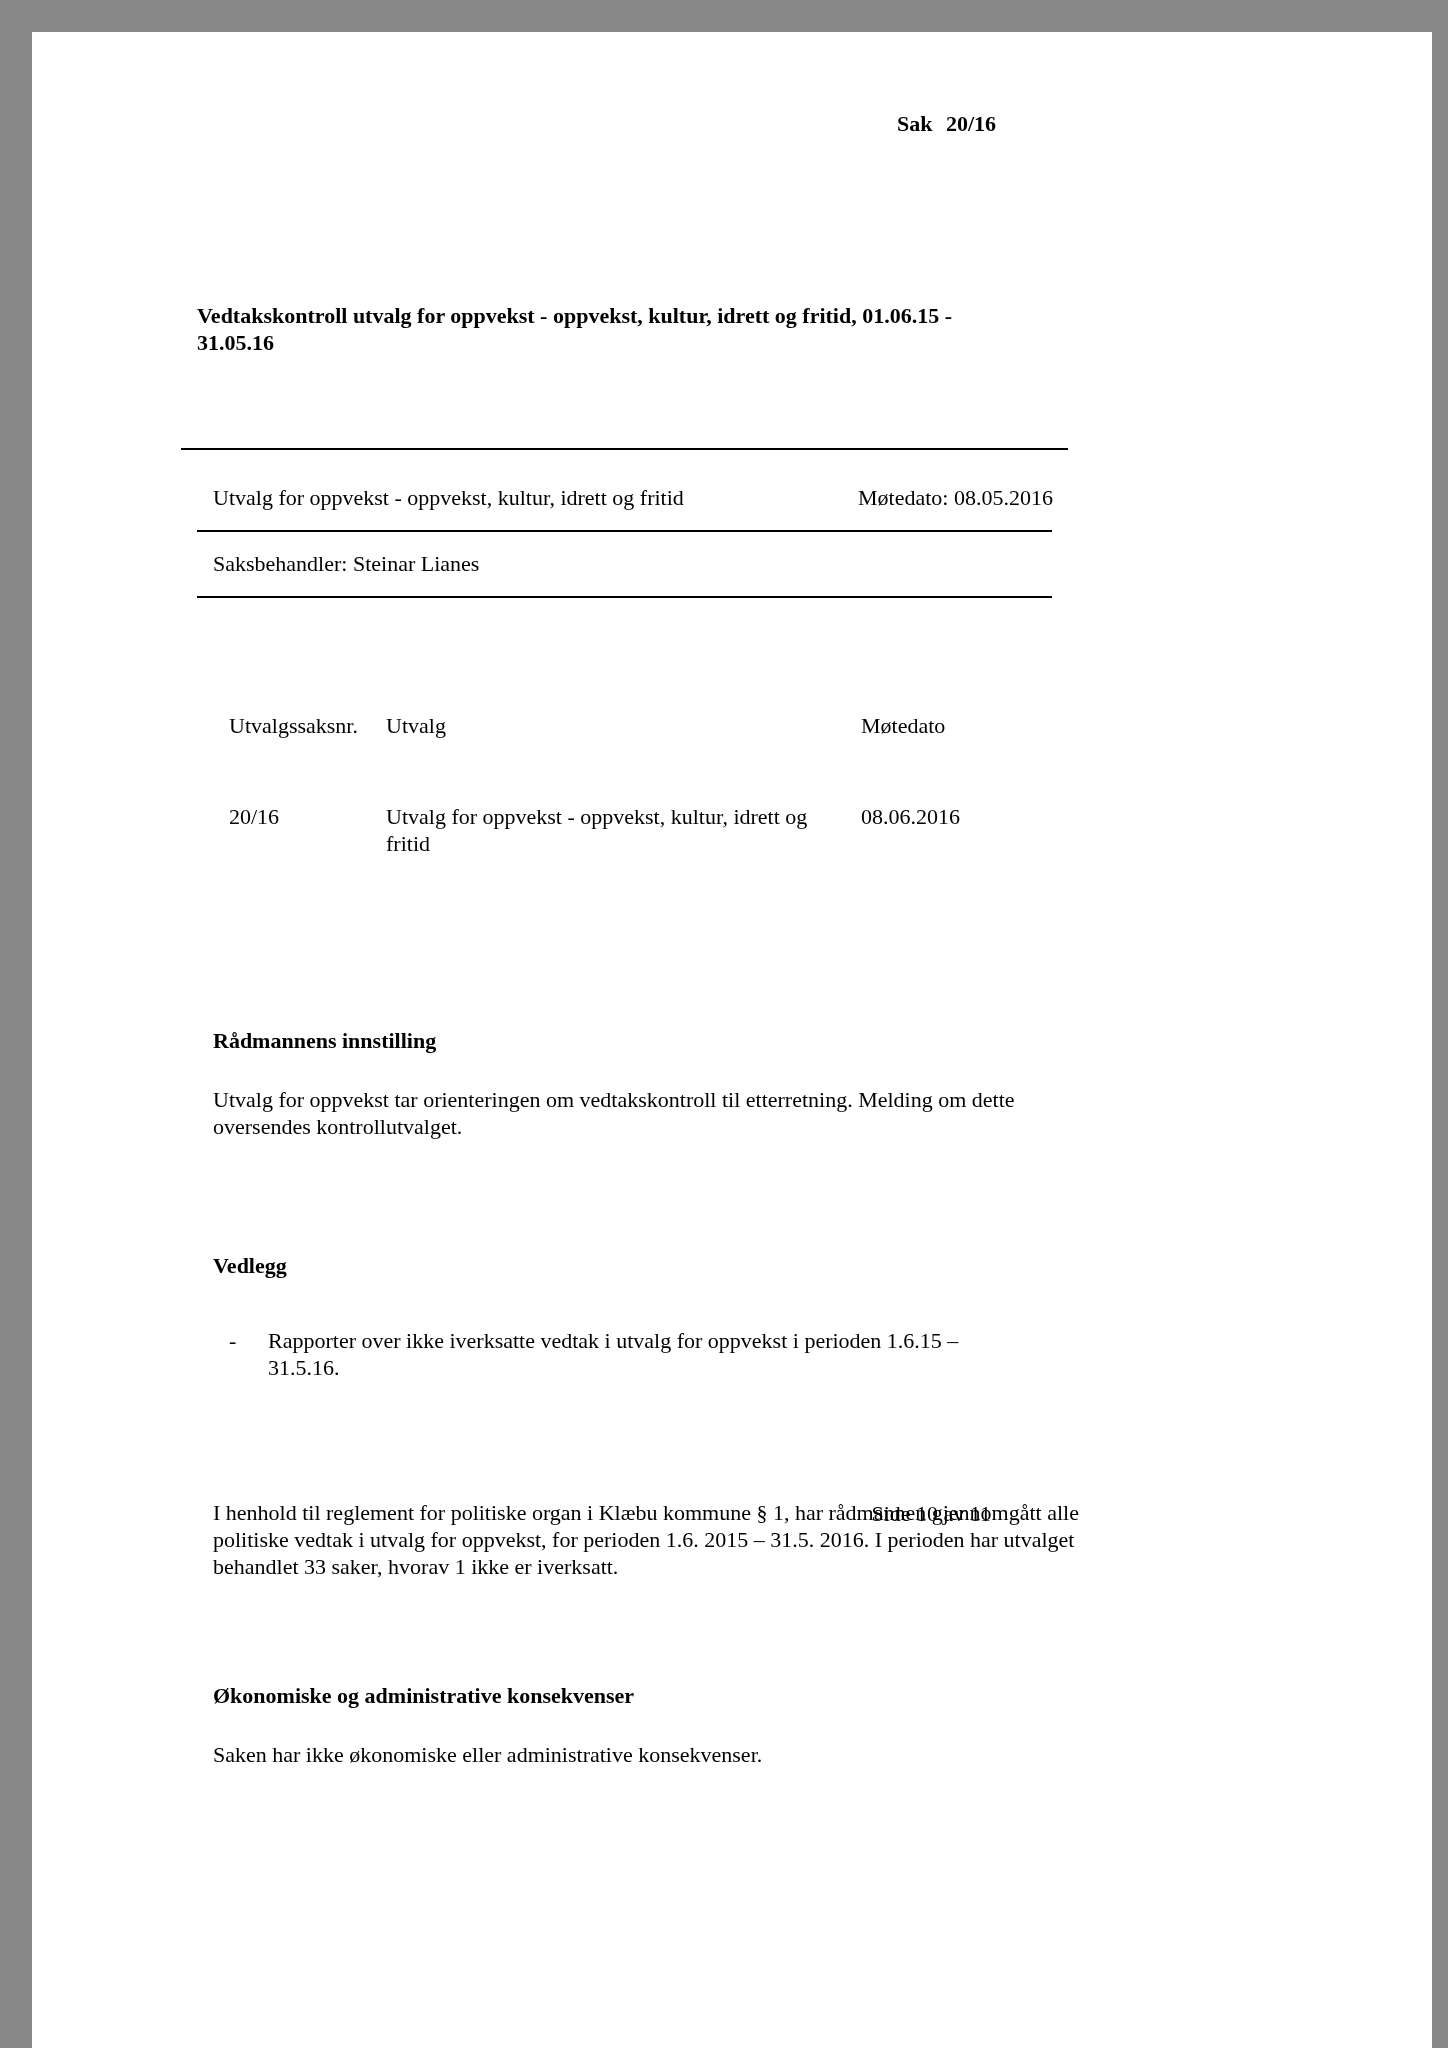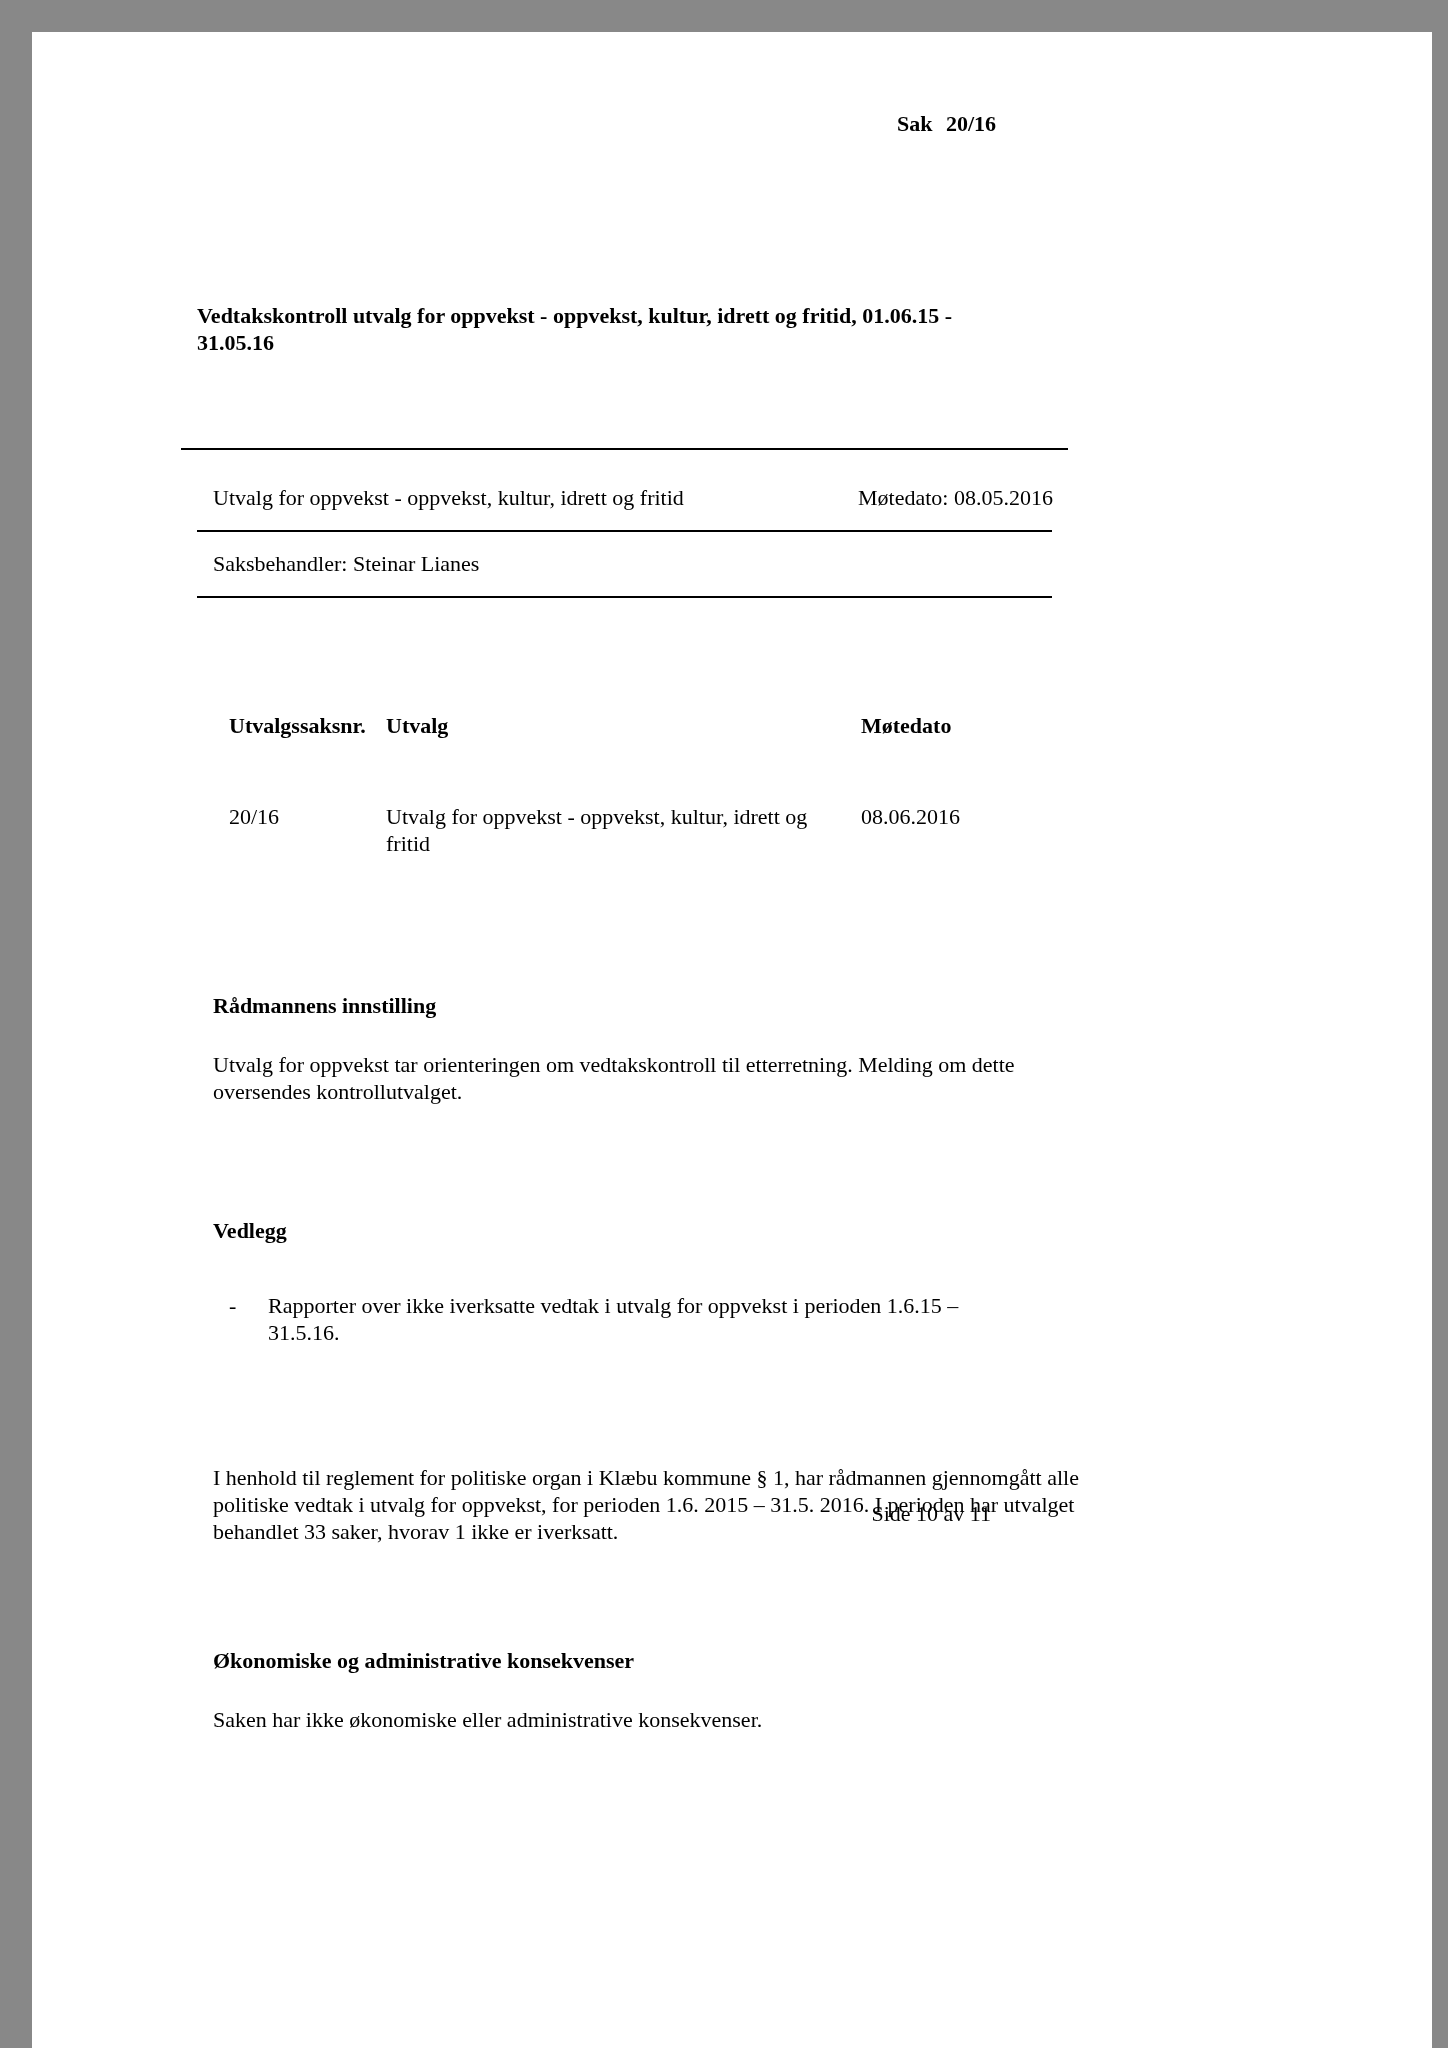--- a/index.html
+++ b/index.html
@@ -44,22 +44,22 @@
     padding: 2px 0 3px 0;
   }
   .meta-row .cell { white-space: nowrap; }
   .case-table {
     margin-top: 50px;
   }
   .case-grid-row {
     display: grid;
     grid-template-columns: 157px 475px auto;
   }
-  .case-grid-row.head { font-weight: bold; }
-  .section { margin-top: 55px; }
+  .case-grid-row.head { font-weight: normal; }
+  .section { margin-top: 90px; }
   .section-heading { font-weight: bold; }
   .section-heading.caps { margin-top: 54px; }
   .attach-section { margin-top: 48px; }
   .attach-item {
     display: flex;
   }
   .attach-item .marker {
     width: 39px;
     flex: 0 0 39px;
   }

